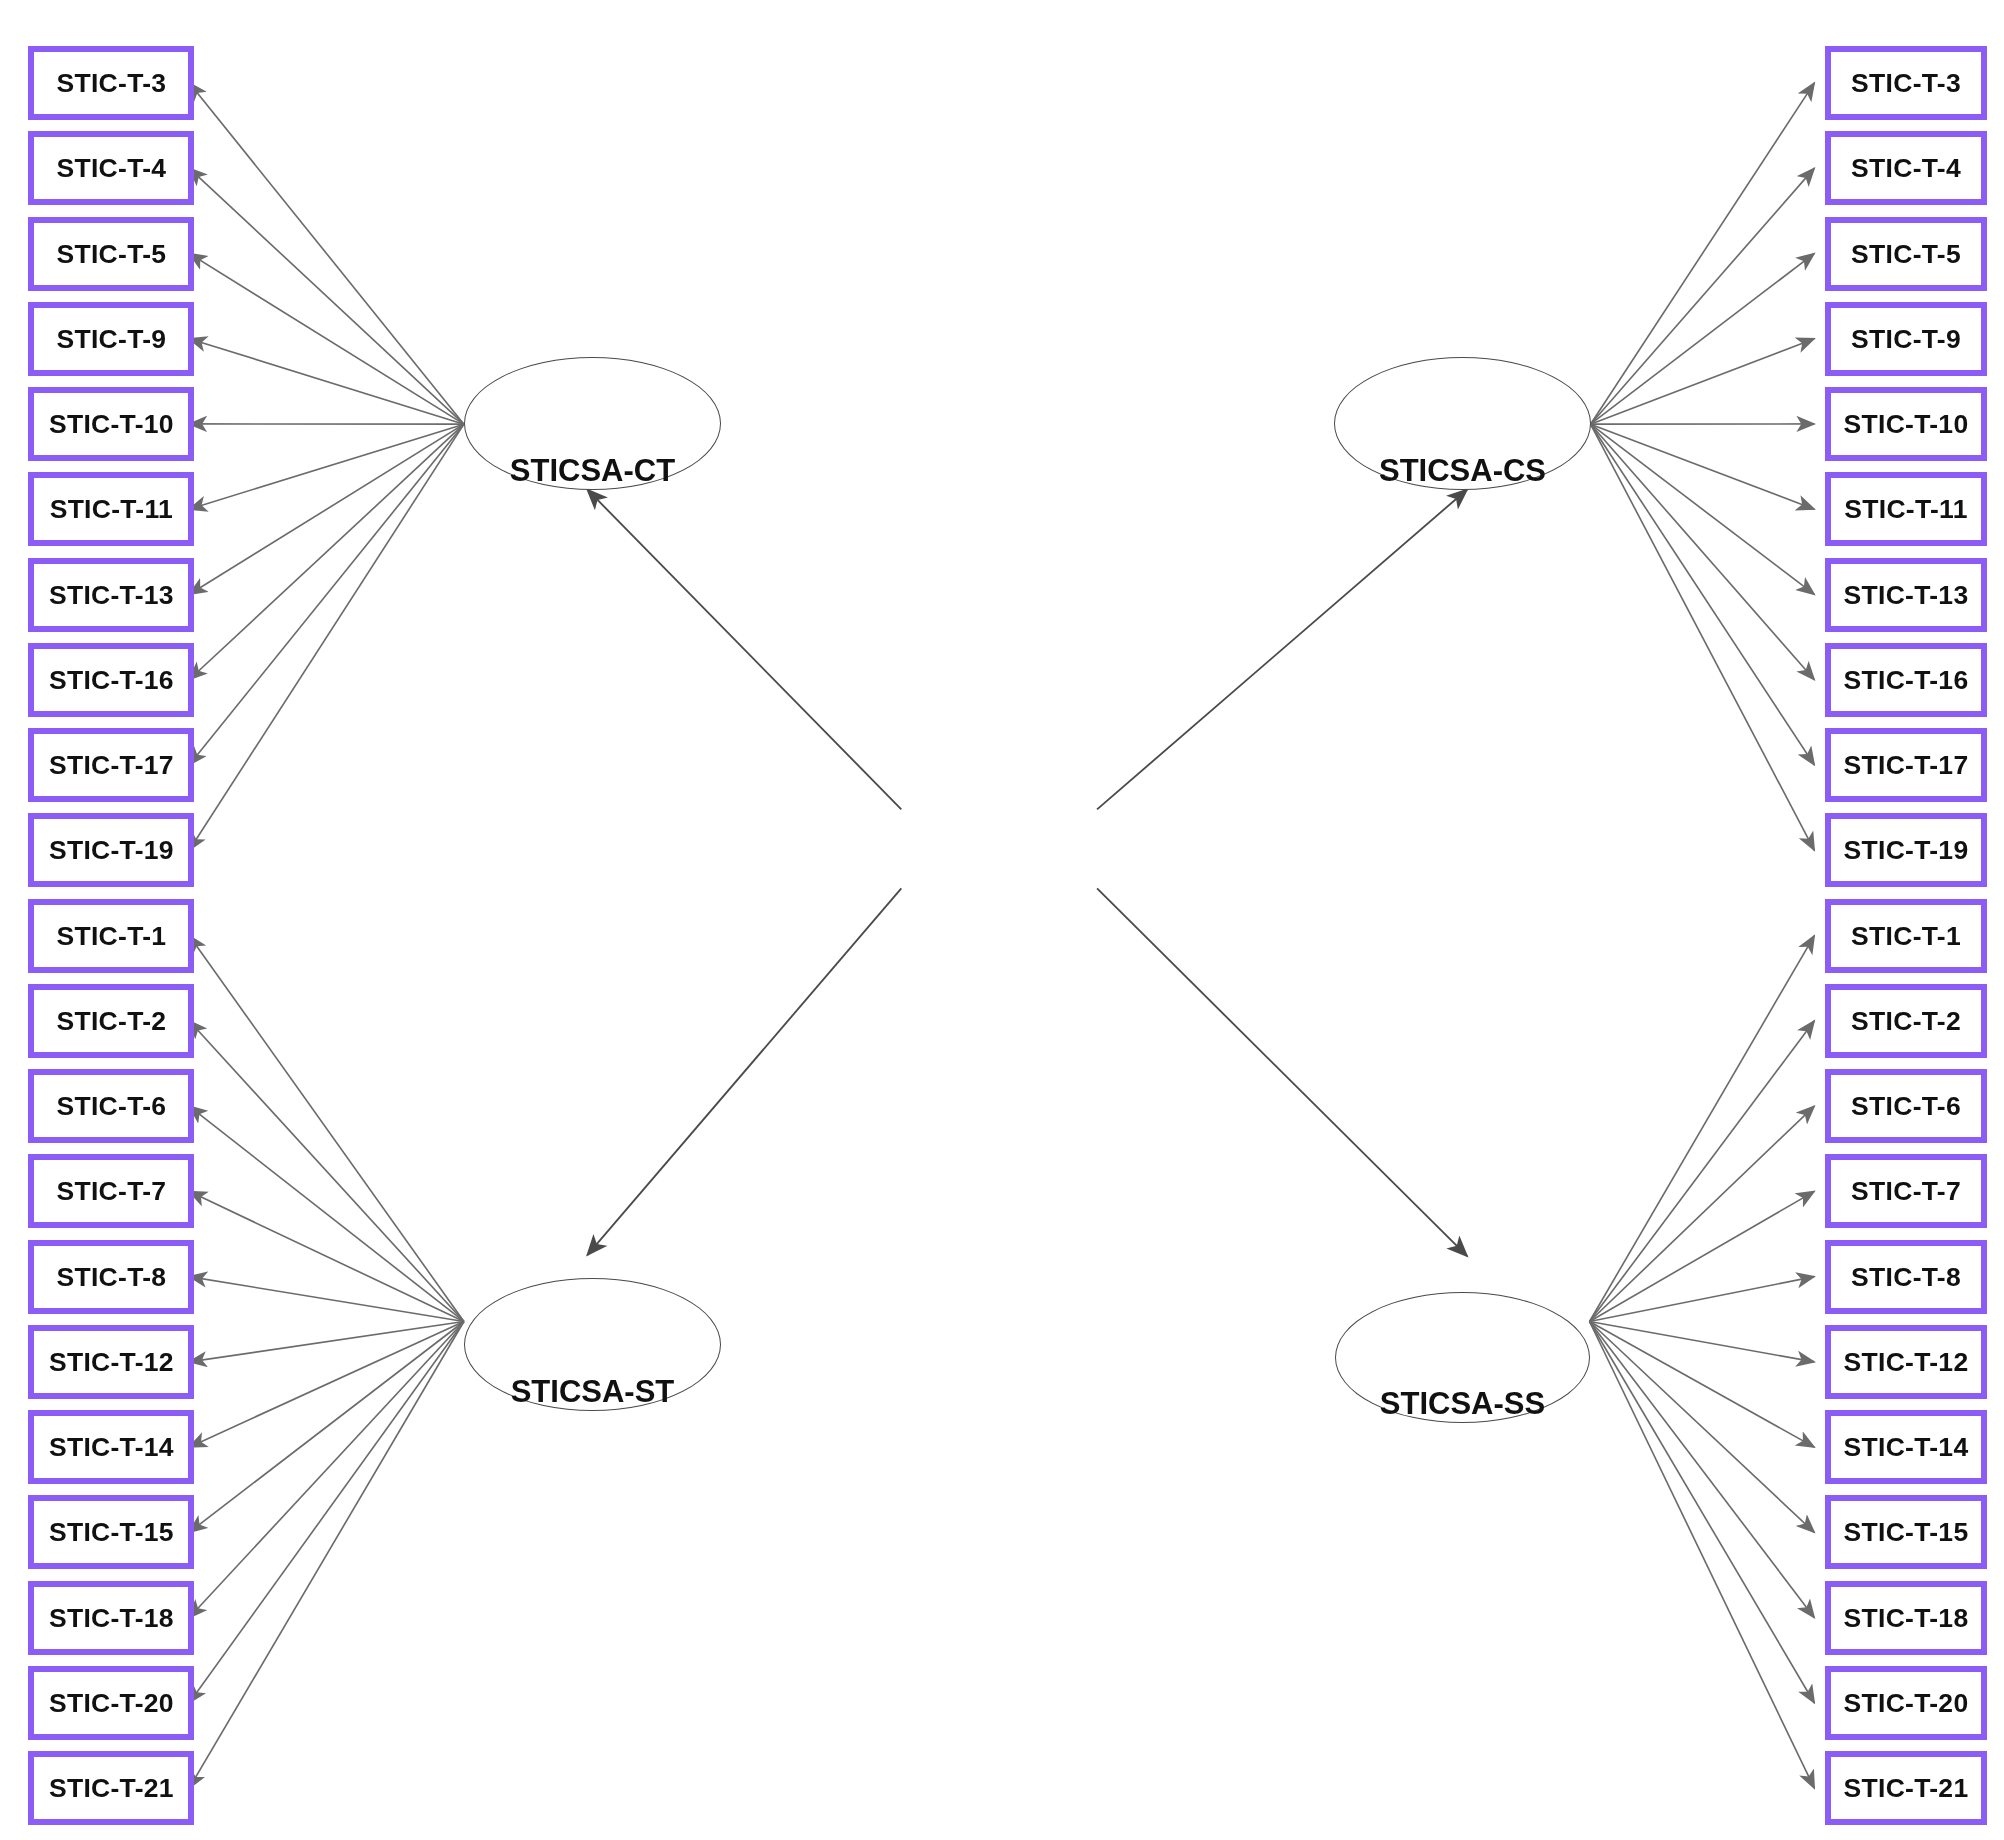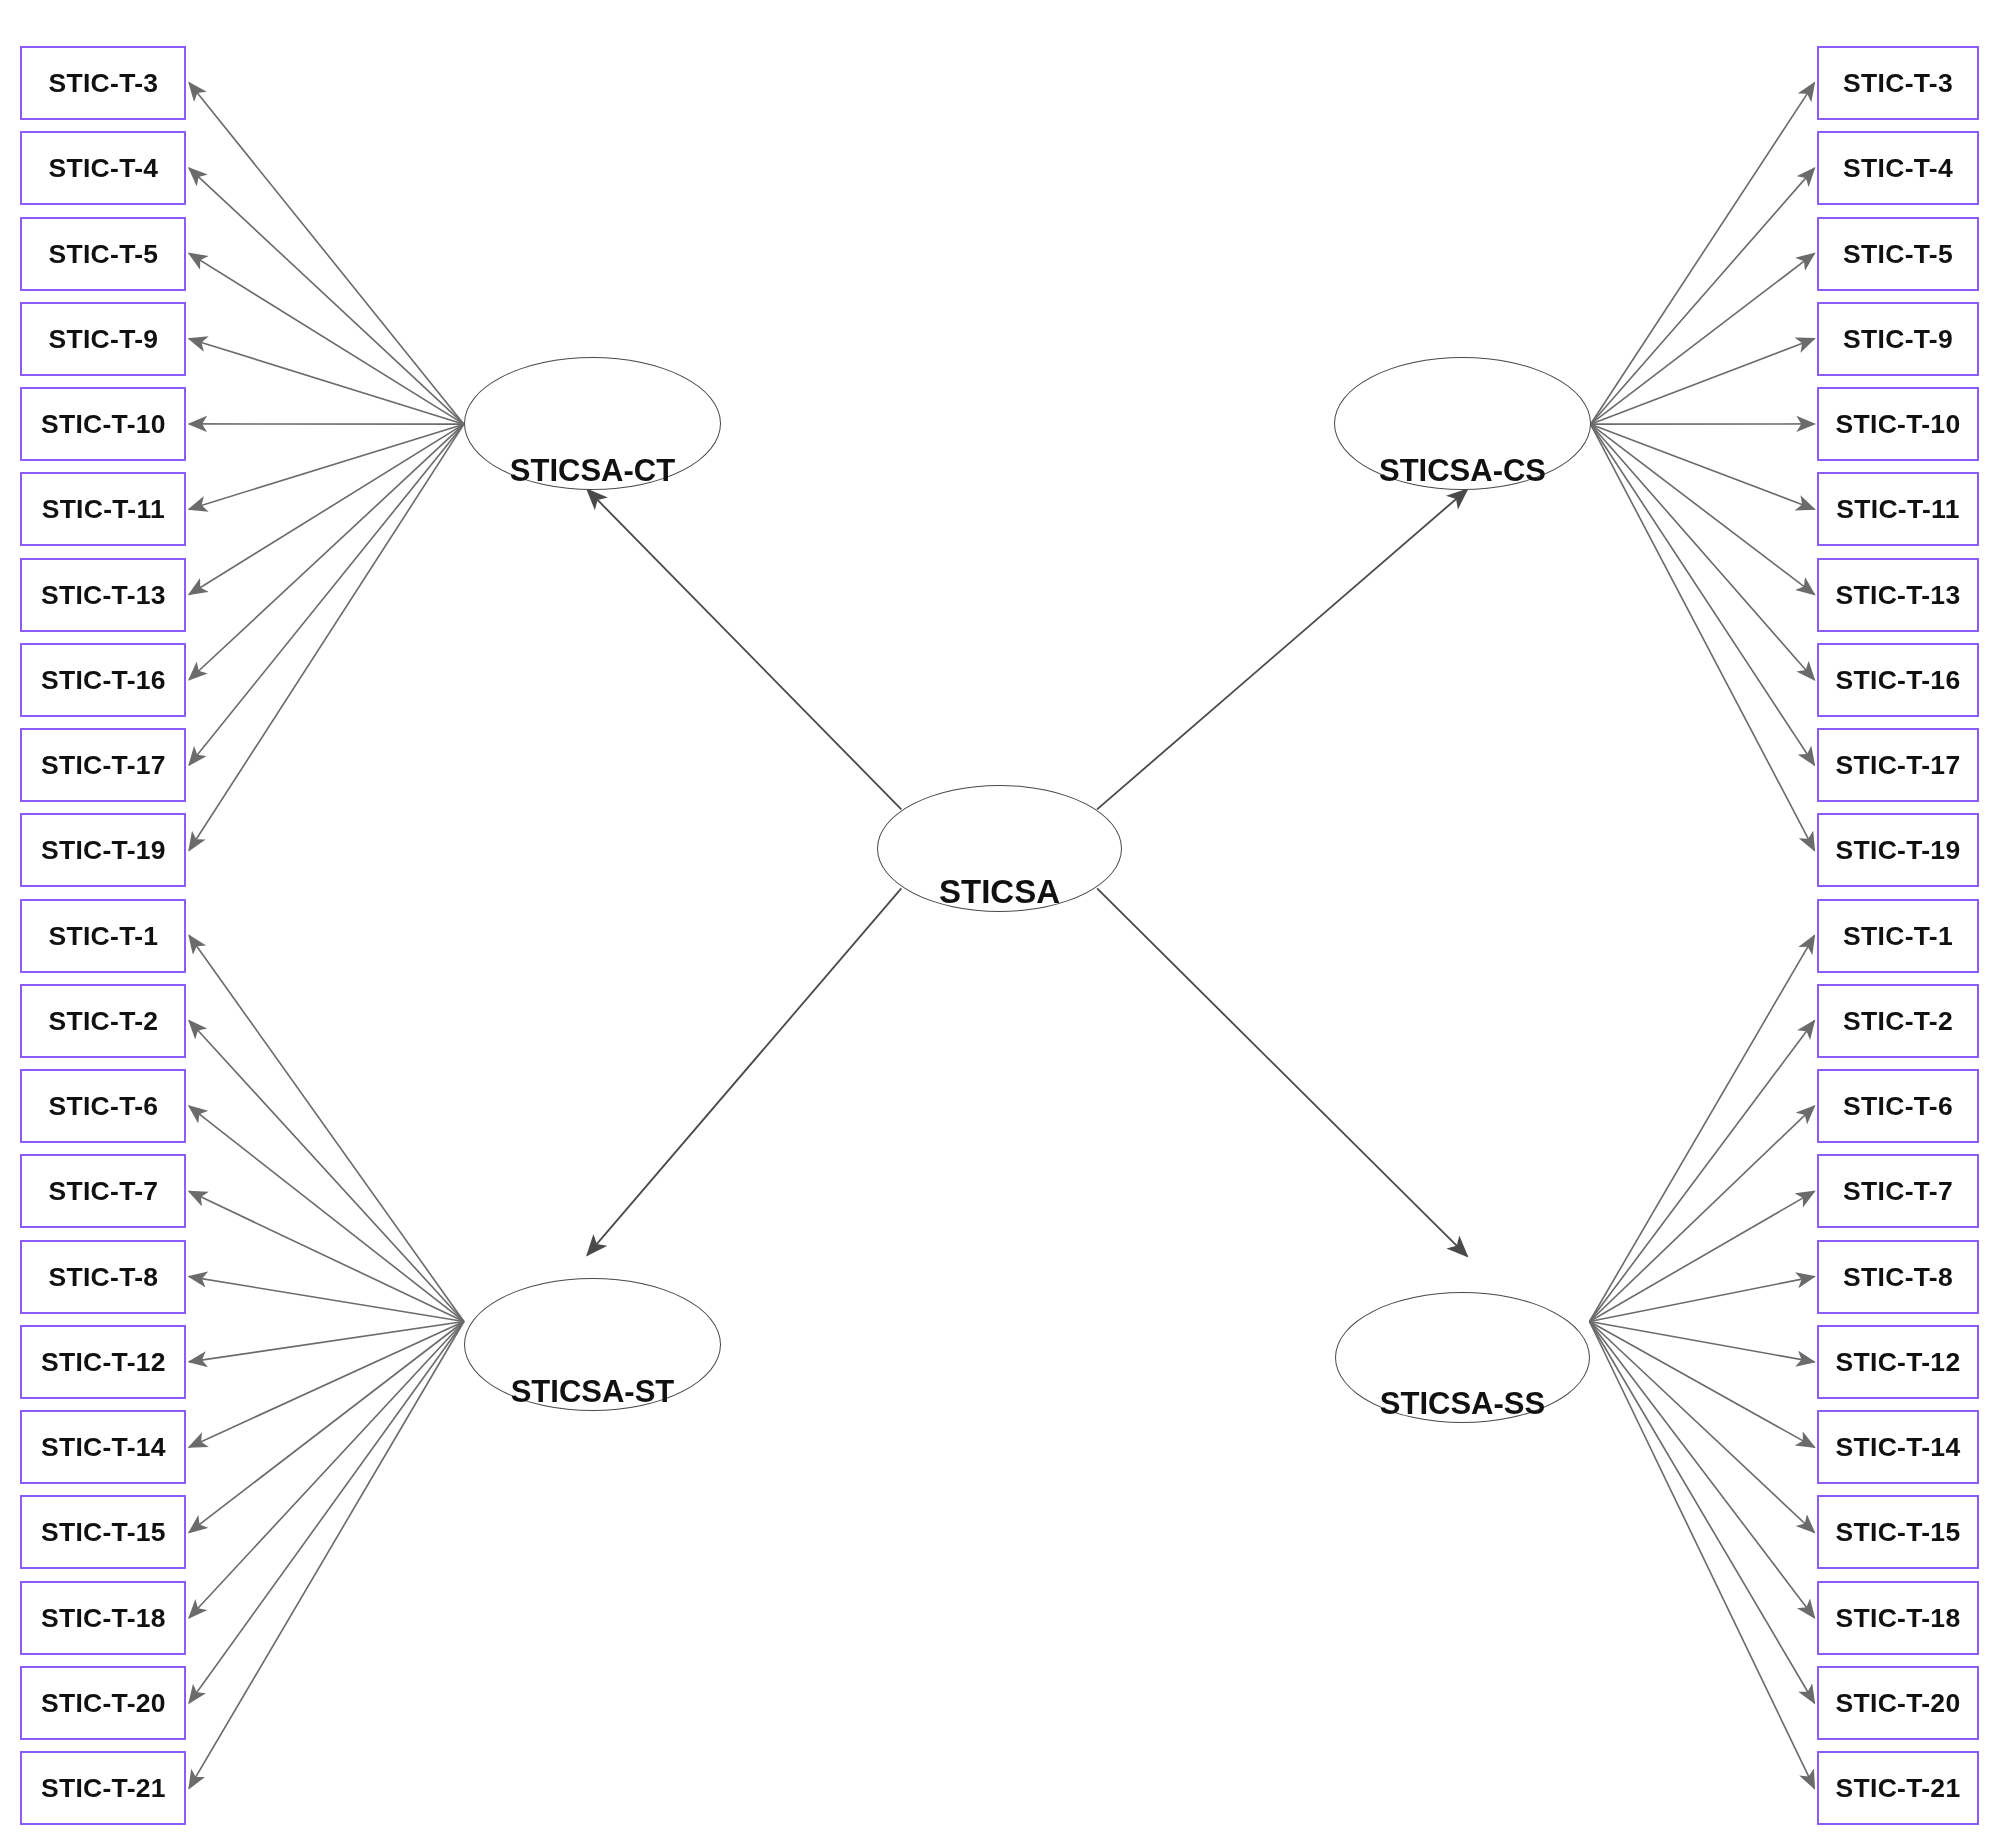--- a/index.html
+++ b/index.html
@@ -14,31 +14,32 @@
   }
   #edges{
     position:absolute;
     left:0; top:0;
     width:2005px; height:1841px;
     pointer-events:none;
   }
   .indicator-box{
     position:absolute;
     box-sizing:border-box;
-    border:2px solid #8b5cf6;
+    border:6px solid #8b5cf6;
     background:#ffffff;
     display:flex;
     align-items:center;
     justify-content:center;
     font-size:26.5px;
     font-weight:bold;
     color:#111111;
     letter-spacing:0.3px;
     font-family:"Liberation Sans", sans-serif;
     white-space:nowrap;
+    margin-left:8px;
   }
   .factor-ellipse{
     position:absolute;
     box-sizing:border-box;
     border:1.5px solid #4a4a4a;
     border-radius:50%;
     background:#ffffff;
     display:flex;
     align-items:flex-end;
     justify-content:center;
@@ -255,17 +256,14 @@
         <span>STICSA-CS</span>
       </div>
       <div class="factor-ellipse" style="left: 464px; top: 1278px; width: 257px; height: 133px;">
         <span>STICSA-ST</span>
       </div>
       <div class="factor-ellipse" style="left: 1335px; top: 1292px; width: 255px; height: 131px;">
         <span>STICSA-SS</span>
       </div>
     </div>
 
-  <div class="factor-ellipse general" id="general-ellipse" style="left: 877px; top: 785px; width: 245px; height: 127px;">
-    <span>STICSA</span>
-  </div>
 </div>
 
 
 </body></html>

